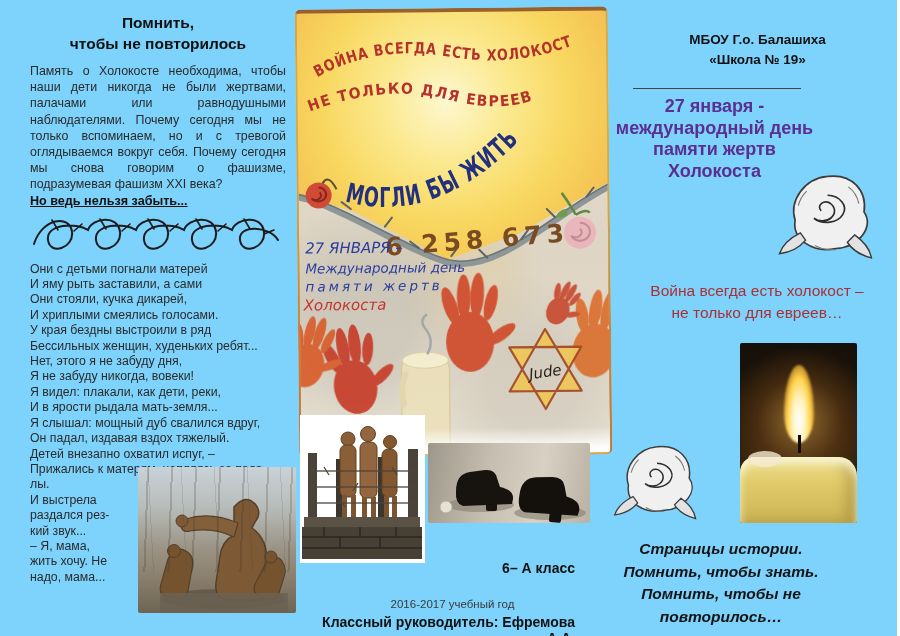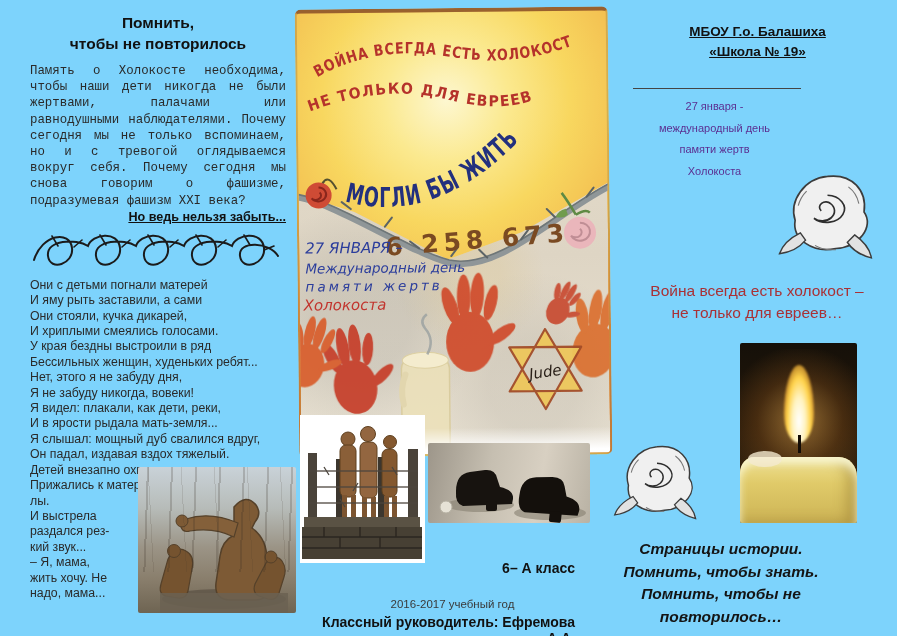--- a/index.html
+++ b/index.html
@@ -6,22 +6,22 @@
   html,body { background:#ffffff; }
   .page {
     position:relative; width:897px; height:636px; background:#7dd3fc;
     overflow:hidden; font-family:"Liberation Sans", sans-serif; color:#1d1d1d;
   }
   .pre { white-space:pre-line; }
 
   
   .col-left { position:absolute; left:30px; top:12px; width:256px; }
   .l-title { text-align:center; font-weight:bold; font-size:15.5px; line-height:21px; color:#111; }
-  .l-intro { margin-top:9px; font-size:12.4px; line-height:16.2px; text-align:justify; color:#2a2a2a;font-family:Liberation Mono, monospace; }
-  .l-intro-bold { font-weight:bold; text-decoration:underline; font-size:12.6px; margin-top:1px; color:#111;text-align:right; }
+  .l-intro { margin-top:9px; font-size:12.4px; line-height:16.2px; text-align:justify; color:#2a2a2a; }
+  .l-intro-bold { font-weight:bold; text-decoration:underline; font-size:12.6px; margin-top:1px; color:#111; }
   .wire-doodle { display:block; margin:4px 0 2px 0; }
   .l-poem { margin-top:4px; font-size:12.3px; line-height:15.4px; color:#2a2a2a; }
   .l-poem2 { width:112px; font-size:12.3px; line-height:15.4px; color:#2a2a2a; }
   .l-author { width:130px; margin-top:13px; font-weight:bold; font-size:13.5px; line-height:17.5px; color:#111; }
   .park-photo {
     position:absolute; left:138px; top:467px; width:158px; height:146px; z-index:3;
     background:linear-gradient(180deg,#c9d2d8 0%,#b7bcb9 28%,#9b9486 55%,#8a7f6d 76%,#6e6452 100%);
     overflow:hidden; border-radius:2px;
   }
   .park-photo::before {
@@ -52,25 +52,25 @@
 
   .mid-photo1 { position:absolute; left:300px; top:415px; width:125px; height:148px; background:#fff; z-index:4; }
   .mid-photo2 { position:absolute; left:428px; top:443px; width:162px; height:80px; z-index:4;
     background:linear-gradient(100deg,#9d968a 0%,#c6bfb1 38%,#d8d0c2 68%,#b9b2a4 100%); border-radius:2px; overflow:hidden; }
 
   .m-f1 { position:absolute; left:430px; top:560px; width:145px; text-align:right; font-weight:bold; font-size:14px; color:#111; }
   .m-f2 { position:absolute; left:320px; top:578px; width:255px; text-align:right; font-weight:bold; font-size:14px; color:#111;margin-top:36px; }
   .m-f3 { position:absolute; left:330px; top:598px; width:245px; text-align:center; font-size:11.5px; color:#3a3a3a; }
 
   
-  .r-school { position:absolute; left:650px; top:22px; width:215px; text-align:center;
-    font-weight:bold; font-size:13.5px; line-height:20px; color:#111;text-decoration:underline; }
+  .r-school { position:absolute; left:650px; top:30px; width:215px; text-align:center;
+    font-weight:bold; font-size:13.5px; line-height:20px; color:#111; }
   .r-line { position:absolute; left:633px; top:88px; width:168px; height:1px; background:#444; }
   .r-date { position:absolute; left:612px; top:96px; width:205px; text-align:center;
-    font-weight:normal; font-size:11px; line-height:21.5px; }
+    font-weight:bold; font-size:18px; line-height:21.5px; }
   .r-slogan { position:absolute; left:626px; top:280px; width:262px; text-align:center;
     font-size:15.5px; line-height:22px; }
   .r-closing { position:absolute; left:580px; top:538px; width:282px; text-align:center;
     font-weight:bold; font-style:italic; font-size:15.5px; line-height:22.5px; color:#141414; }
   .rose { position:absolute; z-index:2; }
   .rose.r1 { left:775px; top:166px; }
   .rose.r2 { left:611px; top:428px; }
 
   .candle-photo { position:absolute; left:740px; top:343px; width:117px; height:180px; overflow:hidden; border-radius:2px;
     background:linear-gradient(180deg,#151009 0%,#241709 45%,#35240f 75%,#3e2c13 100%); }

